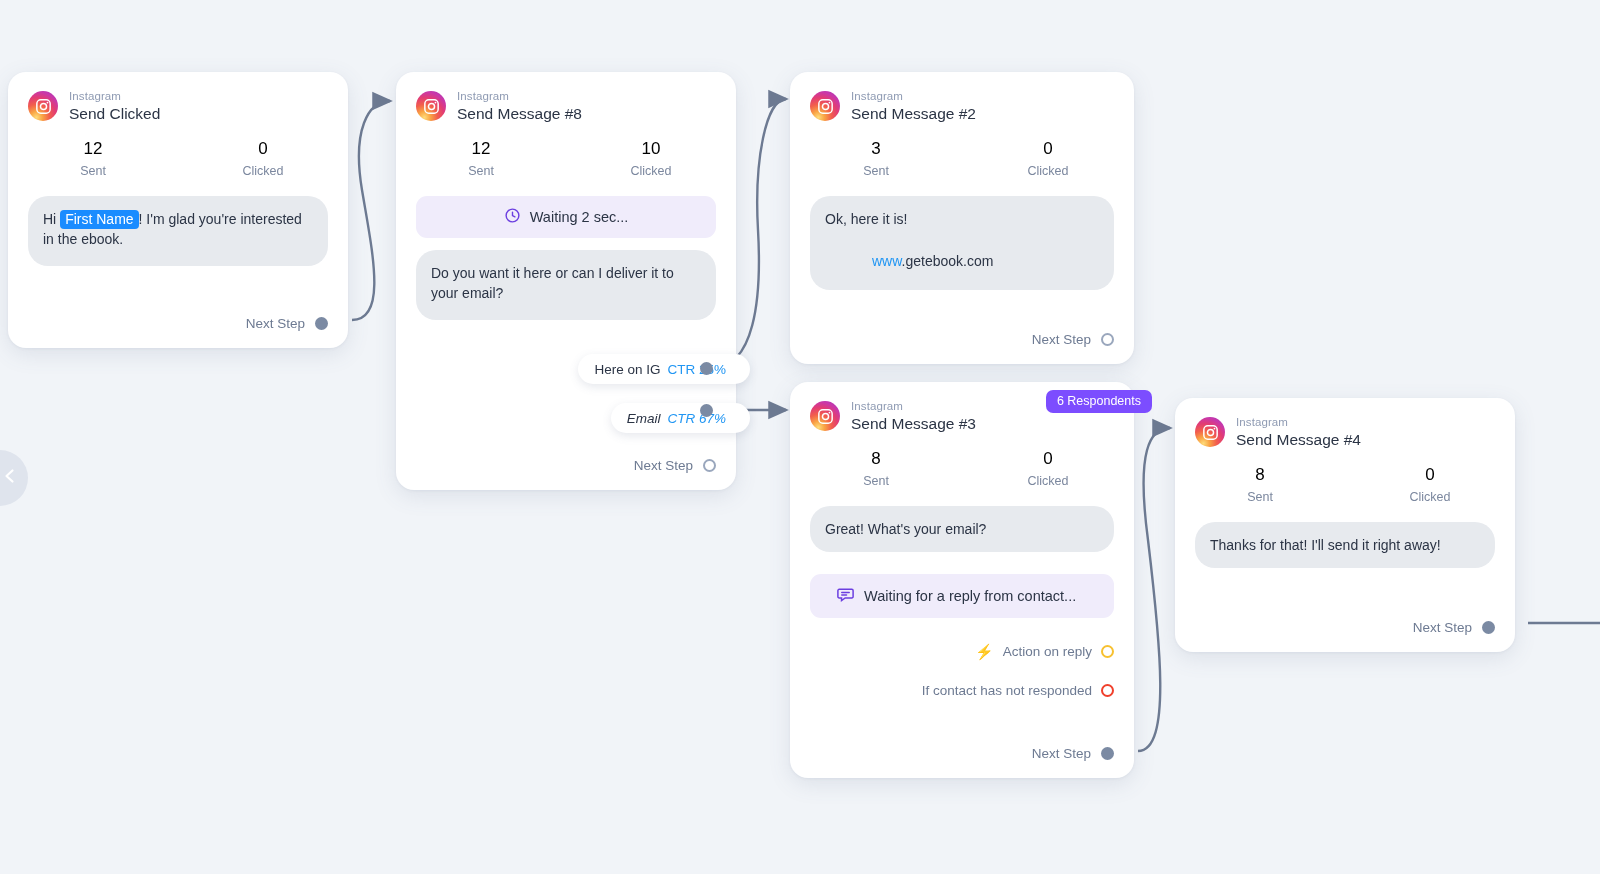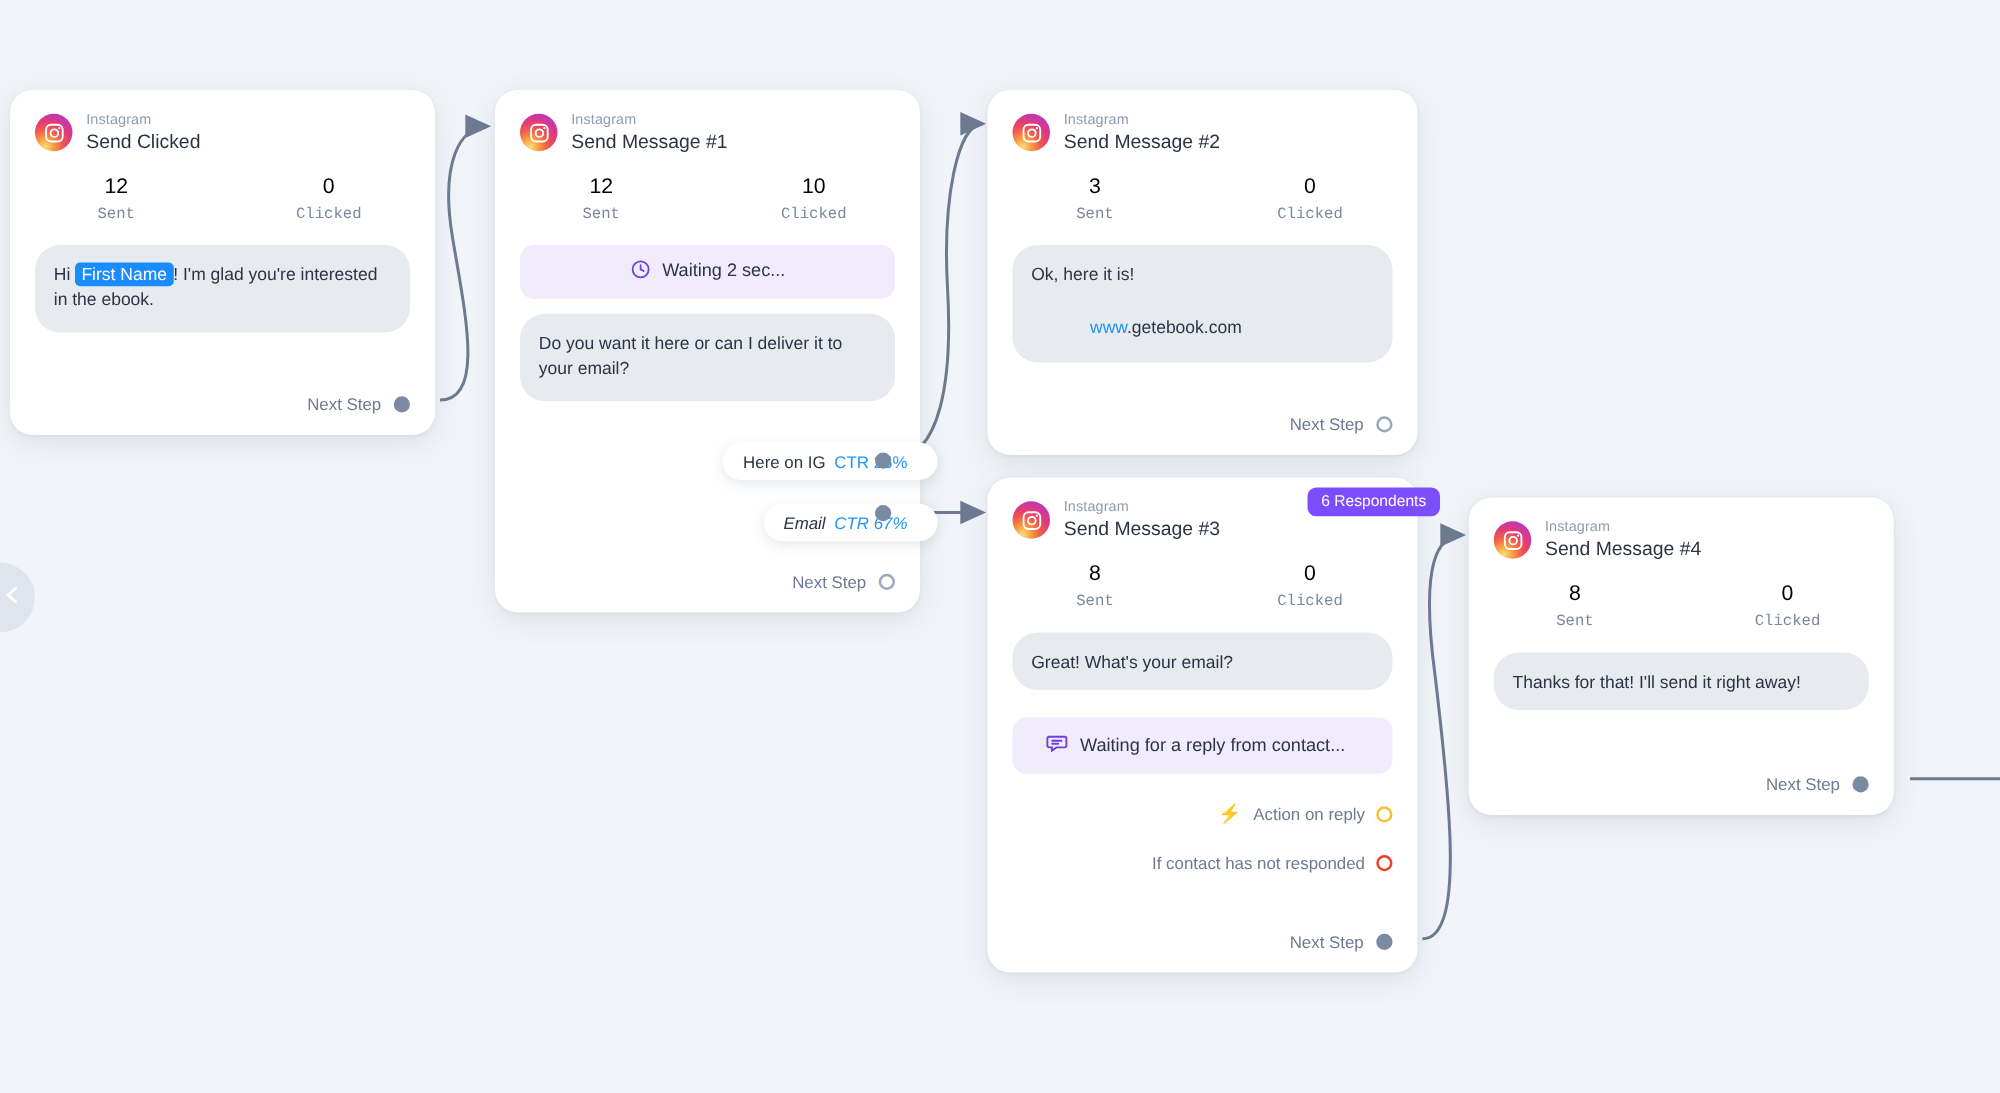--- a/index.html
+++ b/index.html
@@ -34,21 +34,21 @@
   .badge {
     position: absolute; right: -18px; top: 8px;
     background: #7c4dff; color: #fff;
     font-size: 12.5px; padding: 4px 11px 5px; border-radius: 7px;
     white-space: nowrap;
   }
 
   .stats { display: flex; padding: 14px 0 6px; }
   .stat { flex: 1; text-align: center; }
   .stat .num { font-size: 17px; color: #000000; line-height: 1.1; }
-  .stat .lbl { font-size: 12.5px; color: #7b879e; margin-top: 5px; font-family: Liberation Mono, monospace; }
+  .stat .lbl { font-size: 12.5px; color: #7b879e; margin-top: 5px; }
 
   .bubble {
     margin: 12px 20px 0; background: #e7eaee; border-radius: 20px;
     padding: 13px 15px; font-size: 14px; color: #2b3445; line-height: 1.45;
   }
   .bubble.tall { padding-bottom: 16px; }
   .tag { background: #1a8cff; color: #fff; border-radius: 4px; padding: 1px 5px 2px; }
   .link { color: #2196f3; }
 
   .pill {
@@ -158,21 +158,21 @@
     <div class="card-head">
       <span class="ig-icon">
         <svg width="17" height="17" viewBox="0 0 24 24" fill="none" stroke="#fff" stroke-width="2.1">
           <rect x="2.6" y="2.6" width="18.8" height="18.8" rx="5.6"></rect>
           <circle cx="12" cy="12" r="4.3"></circle>
             <circle cx="17.6" cy="6.4" r="1.25" fill="#fff" stroke="none"></circle>
         </svg>
       </span>
       <div class="head-text">
         <div class="chan">Instagram</div>
-        <div class="cname">Send Message #1</div>
+        <div class="cname">Send Message #8</div>
       </div>
     </div>
     <div class="stats">
       <div class="stat">
         <div class="num">12</div>
         <div class="lbl">Sent</div>
       </div>
       <div class="stat">
         <div class="num">10</div>
         <div class="lbl">Clicked</div>

